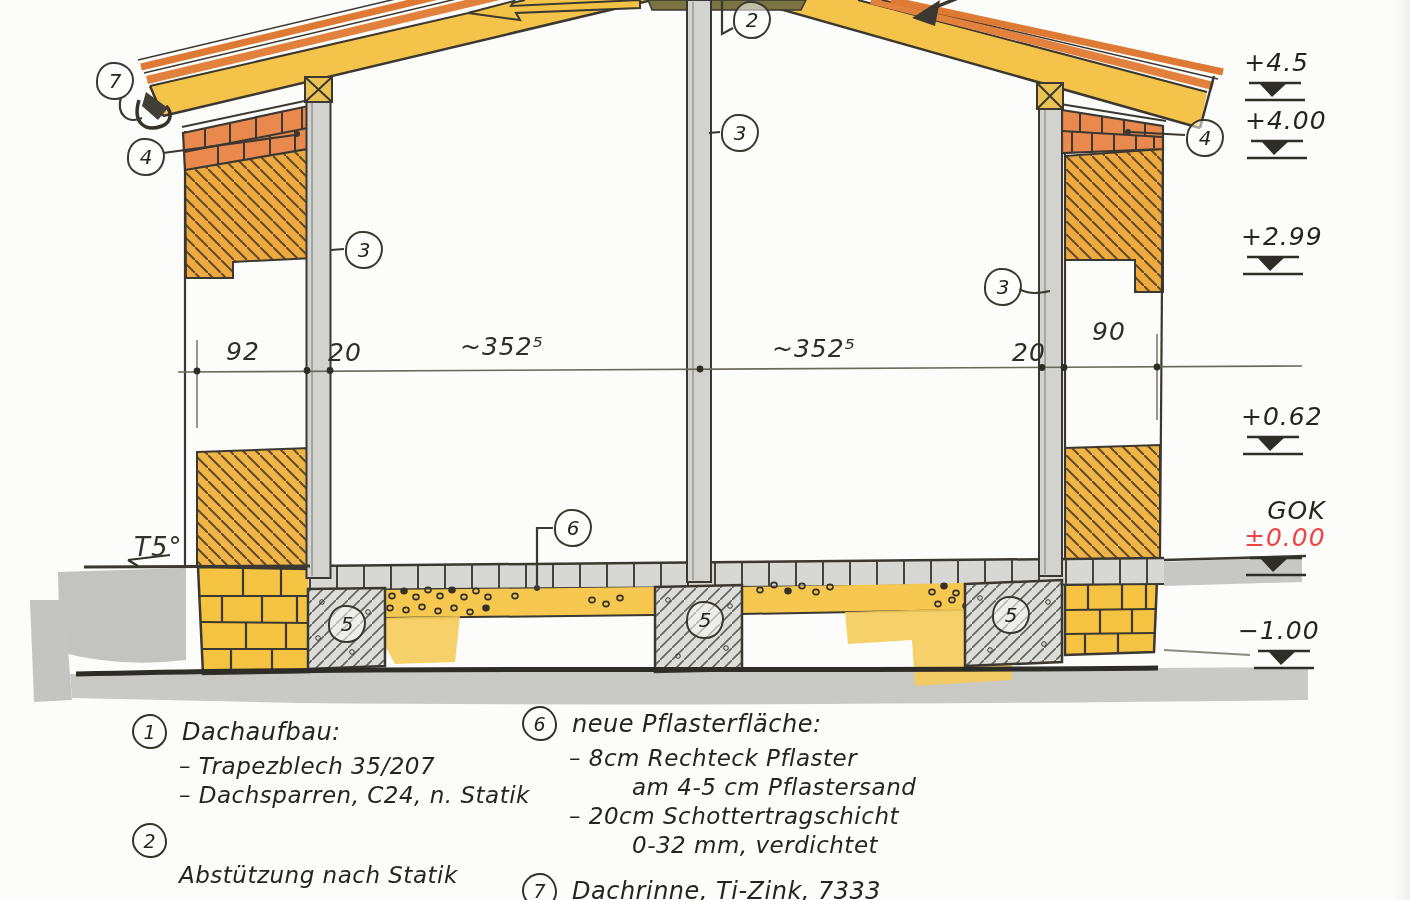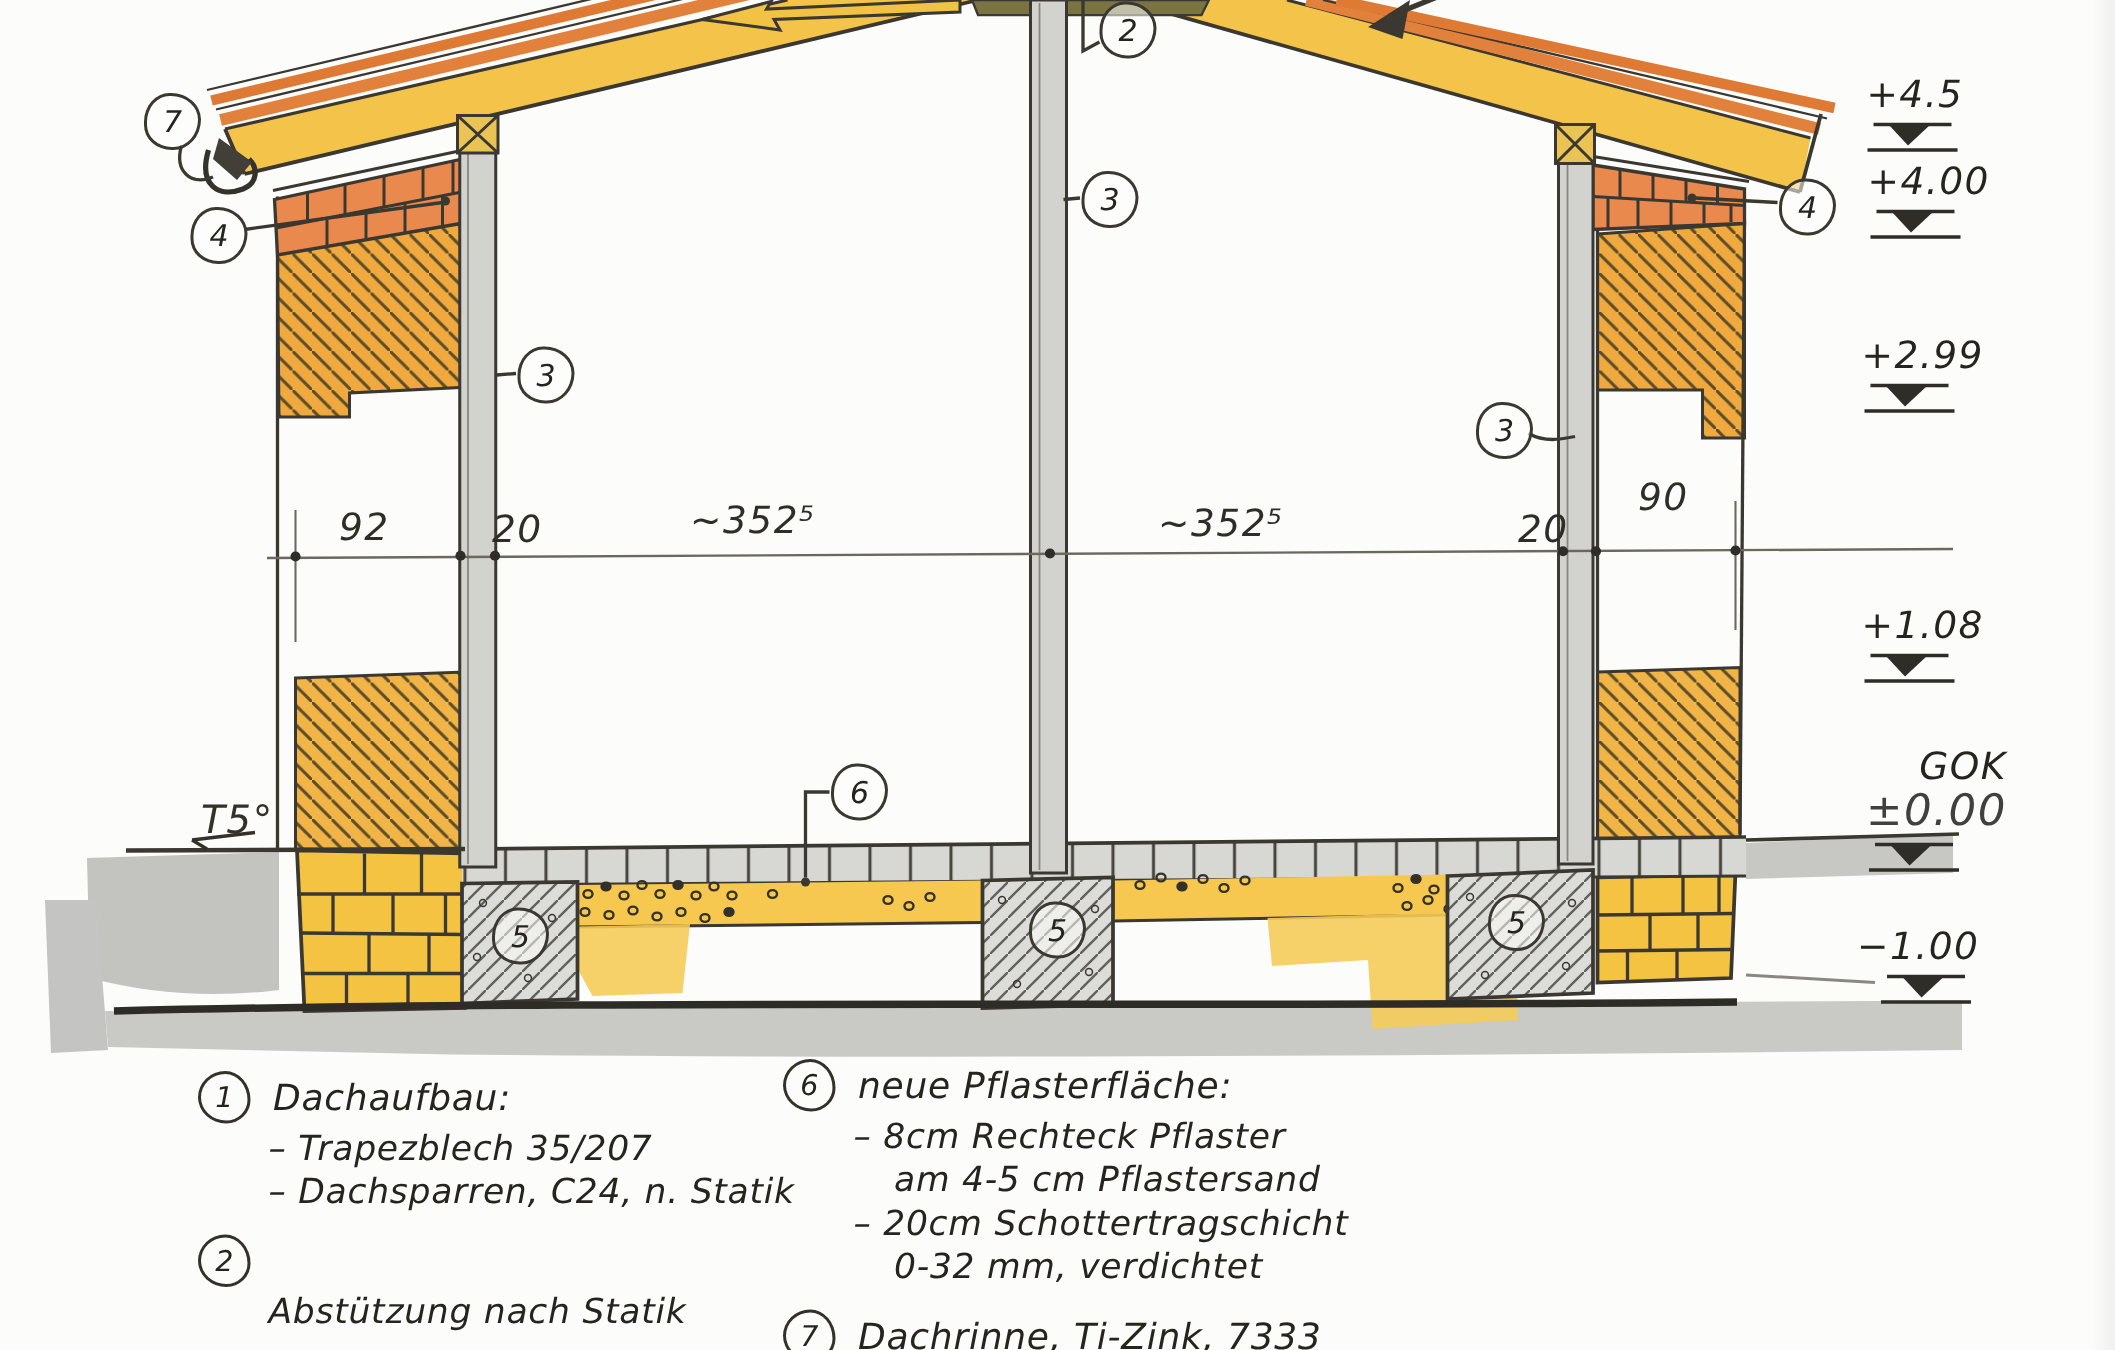--- a/index.html
+++ b/index.html
@@ -8,32 +8,32 @@
   #sketch{position:absolute;left:0;top:0;z-index:1}
   .hand{font-family:"DejaVu Sans",sans-serif;font-style:italic;color:#2d2b25}
   .dim-label{position:absolute;z-index:3;font-size:25px;color:#2f2d27;
              letter-spacing:1px;white-space:nowrap}
   .callout{position:absolute;z-index:4;width:34px;height:34px;
            border:2.6px solid #3a3831;border-radius:46% 54% 50% 50%/52% 48% 55% 45%;
            display:flex;align-items:center;justify-content:center;
            font-style:italic;font-size:20px;color:#26241f;background:rgba(253,253,251,.55)}
   .elev{position:absolute;z-index:3;text-align:right}
   .elev .lab{font-style:italic;font-size:25px;color:#26241f;letter-spacing:1px;white-space:nowrap}
-  .elev .sub{font-style:italic;font-size:29px;color:#404040;letter-spacing:1px;margin-top:-2px}
+  .elev .sub{font-style:italic;font-size:25px;color:#ef4444;letter-spacing:1px;margin-top:-2px}
   .elev svg{display:block;margin-top:1px}
   .terrain-label{position:absolute;z-index:3;font-style:italic;font-size:26px;color:#33312a;letter-spacing:1px}
   .notes{position:absolute;z-index:3;white-space:nowrap}
   .note-row{display:flex;align-items:center;margin-bottom:4px}
   .ncircle{width:31px;height:31px;flex:0 0 31px;border:2.4px solid #33312a;
            border-radius:52% 48% 46% 54%/50% 55% 45% 50%;display:flex;align-items:center;
            justify-content:center;font-style:italic;font-size:19px;color:#26241f;margin-right:15px}
   .ntitle{font-style:italic;font-size:24px;color:#26241f;letter-spacing:.5px}
   .nsub{font-style:italic;font-size:23px;color:#26241f;letter-spacing:.5px;
         margin:3px 0 3px 47px;line-height:26px}
-  .nsub.ind2{margin-left:74px}
+  .nsub.ind2{margin-left:110px}
   .gap{height:12px}
   .paper-shade{position:absolute;right:0;top:0;width:16px;height:100%;z-index:5;
                background:linear-gradient(to right,rgba(0,0,0,0),rgba(0,0,0,.05))}
 </style>
 </head>
 <body>
 
 <svg id="sketch" width="1410" height="900" viewBox="0 0 1410 900">
   <defs>
     <pattern id="hatchWall" width="13" height="13" patternUnits="userSpaceOnUse">
@@ -320,21 +320,21 @@
 </div>
 <div class="elev" style="left:1241px;top:222px">
   <div class="lab hand">+2.99</div>
   <svg width="66" height="26" viewBox="0 0 66 26">
       <line x1="6" y1="5" x2="58" y2="5" stroke="#2f2d27" stroke-width="2.4"></line>
       <polygon points="16,5 44,5 29,19" fill="#2f2d27"></polygon>
       <line x1="2" y1="22" x2="62" y2="22" stroke="#2f2d27" stroke-width="2.4"></line>
     </svg>
 </div>
 <div class="elev" style="left:1241px;top:402px">
-  <div class="lab hand">+1.08</div>
+  <div class="lab hand">+0.62</div>
   <svg width="66" height="26" viewBox="0 0 66 26">
       <line x1="6" y1="5" x2="58" y2="5" stroke="#2f2d27" stroke-width="2.4"></line>
       <polygon points="16,5 44,5 29,19" fill="#2f2d27"></polygon>
       <line x1="2" y1="22" x2="62" y2="22" stroke="#2f2d27" stroke-width="2.4"></line>
     </svg>
 </div>
 <div class="elev" style="left:1244px;top:496px">
   <div class="lab hand" style="margin-left:0">GOK</div>
   <div class="sub hand">±0.00</div>
   <svg width="66" height="26" viewBox="0 0 66 26">

